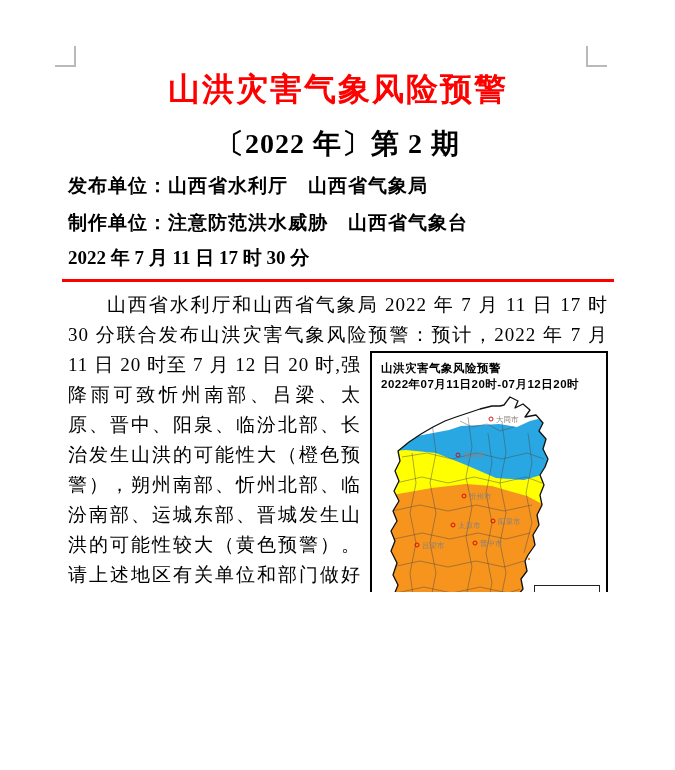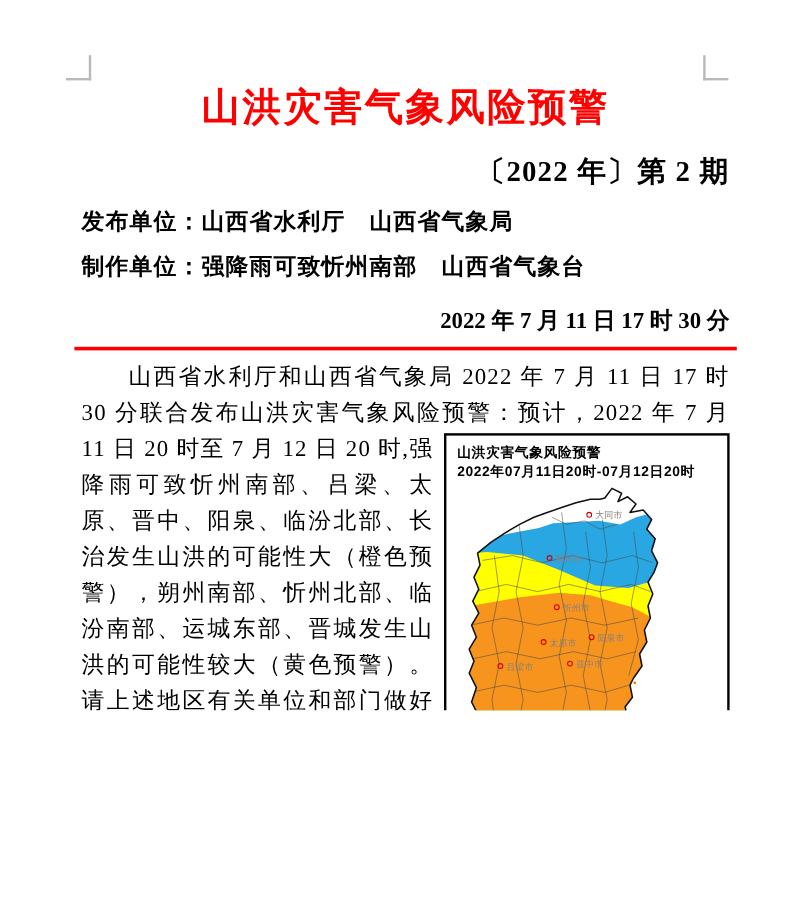--- a/index.html
+++ b/index.html
@@ -23,35 +23,34 @@
   .doc-title {
     margin-top:70px;
     text-align:center;
     font-size:32px; font-weight:700;
     letter-spacing:2px;
     color:#ff0000;
     line-height:38px;
   }
   .issue-line {
     margin-top:24px;
-    text-align:right;
-    font-size:24px; font-weight:700;
+    text-align:center;
+    font-size:28px; font-weight:700;
     letter-spacing:1px;
     line-height:24px;
   }
   .unit-line {
     margin-top:17px;
     font-size:19px; font-weight:700;
     letter-spacing:1px;
     line-height:26px;
   }
   .unit-line + .unit-line { margin-top:11px; }
   .date-line {
-    margin-top:19px;
-    text-align:right;
+    margin-top:9px;
     font-size:19px; font-weight:700;
     line-height:26px;
   }
   .red-rule { margin:8px -6px 0; height:3px; background:#ff0000; }
 
   .body-text {
     margin-top:8px;
     font-size:19px;
     line-height:30px;
     letter-spacing:1px;
@@ -116,21 +115,21 @@
   <div class="crop-tl"></div>
   <div class="crop-tr"></div>
 
   <div class="content">
     <h1 class="doc-title">山洪灾害气象风险预警</h1>
 
     <div class="issue-line">〔2022 年〕第 2 期</div>
 
     <div class="unit-line"><span>发布单位：</span><span>山西省水利厅　山西省气象局</span></div>
 
-    <div class="unit-line"><span>制作单位：</span><span>强降雨可致忻州南部　山西省气象台</span></div>
+    <div class="unit-line"><span>制作单位：</span><span>注意防范洪水威胁　山西省气象台</span></div>
 
     <div class="date-line">2022 年 7 月 11 日 17 时 30 分</div>
 
     <div class="red-rule"></div>
 
     <div class="body-text">
       <span>山西省水利厅和山西省气象局 2022 年 7 月 11 日 17 时 30 分联合发布山洪灾害气象风险预警：预计，2022 年 7 月 11 日</span>
       <div class="map-figure">
         <div class="map-title">山洪灾害气象风险预警</div>
         <div class="map-period">2022年07月11日20时-07月12日20时</div>

